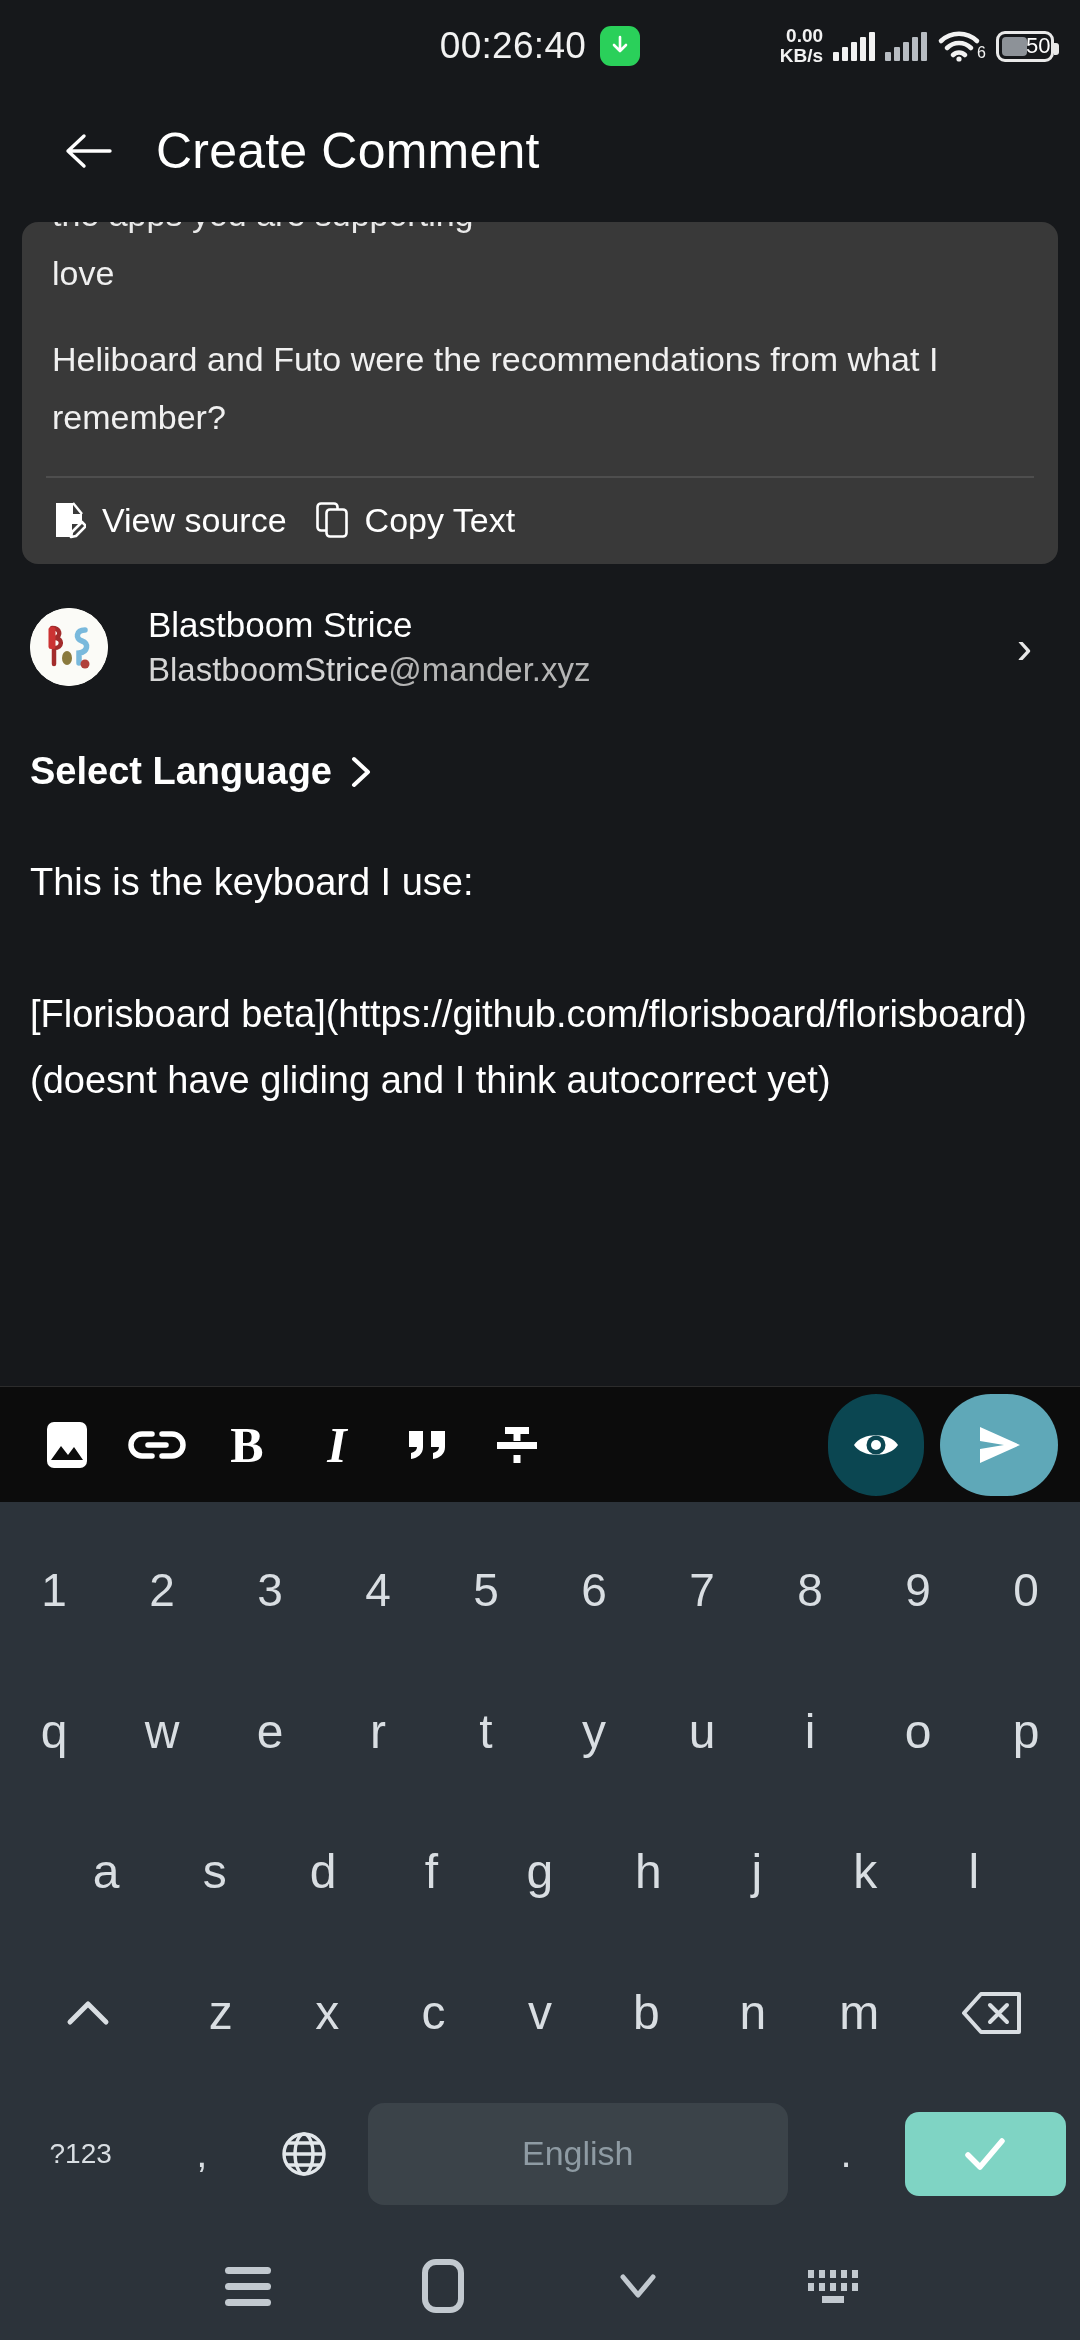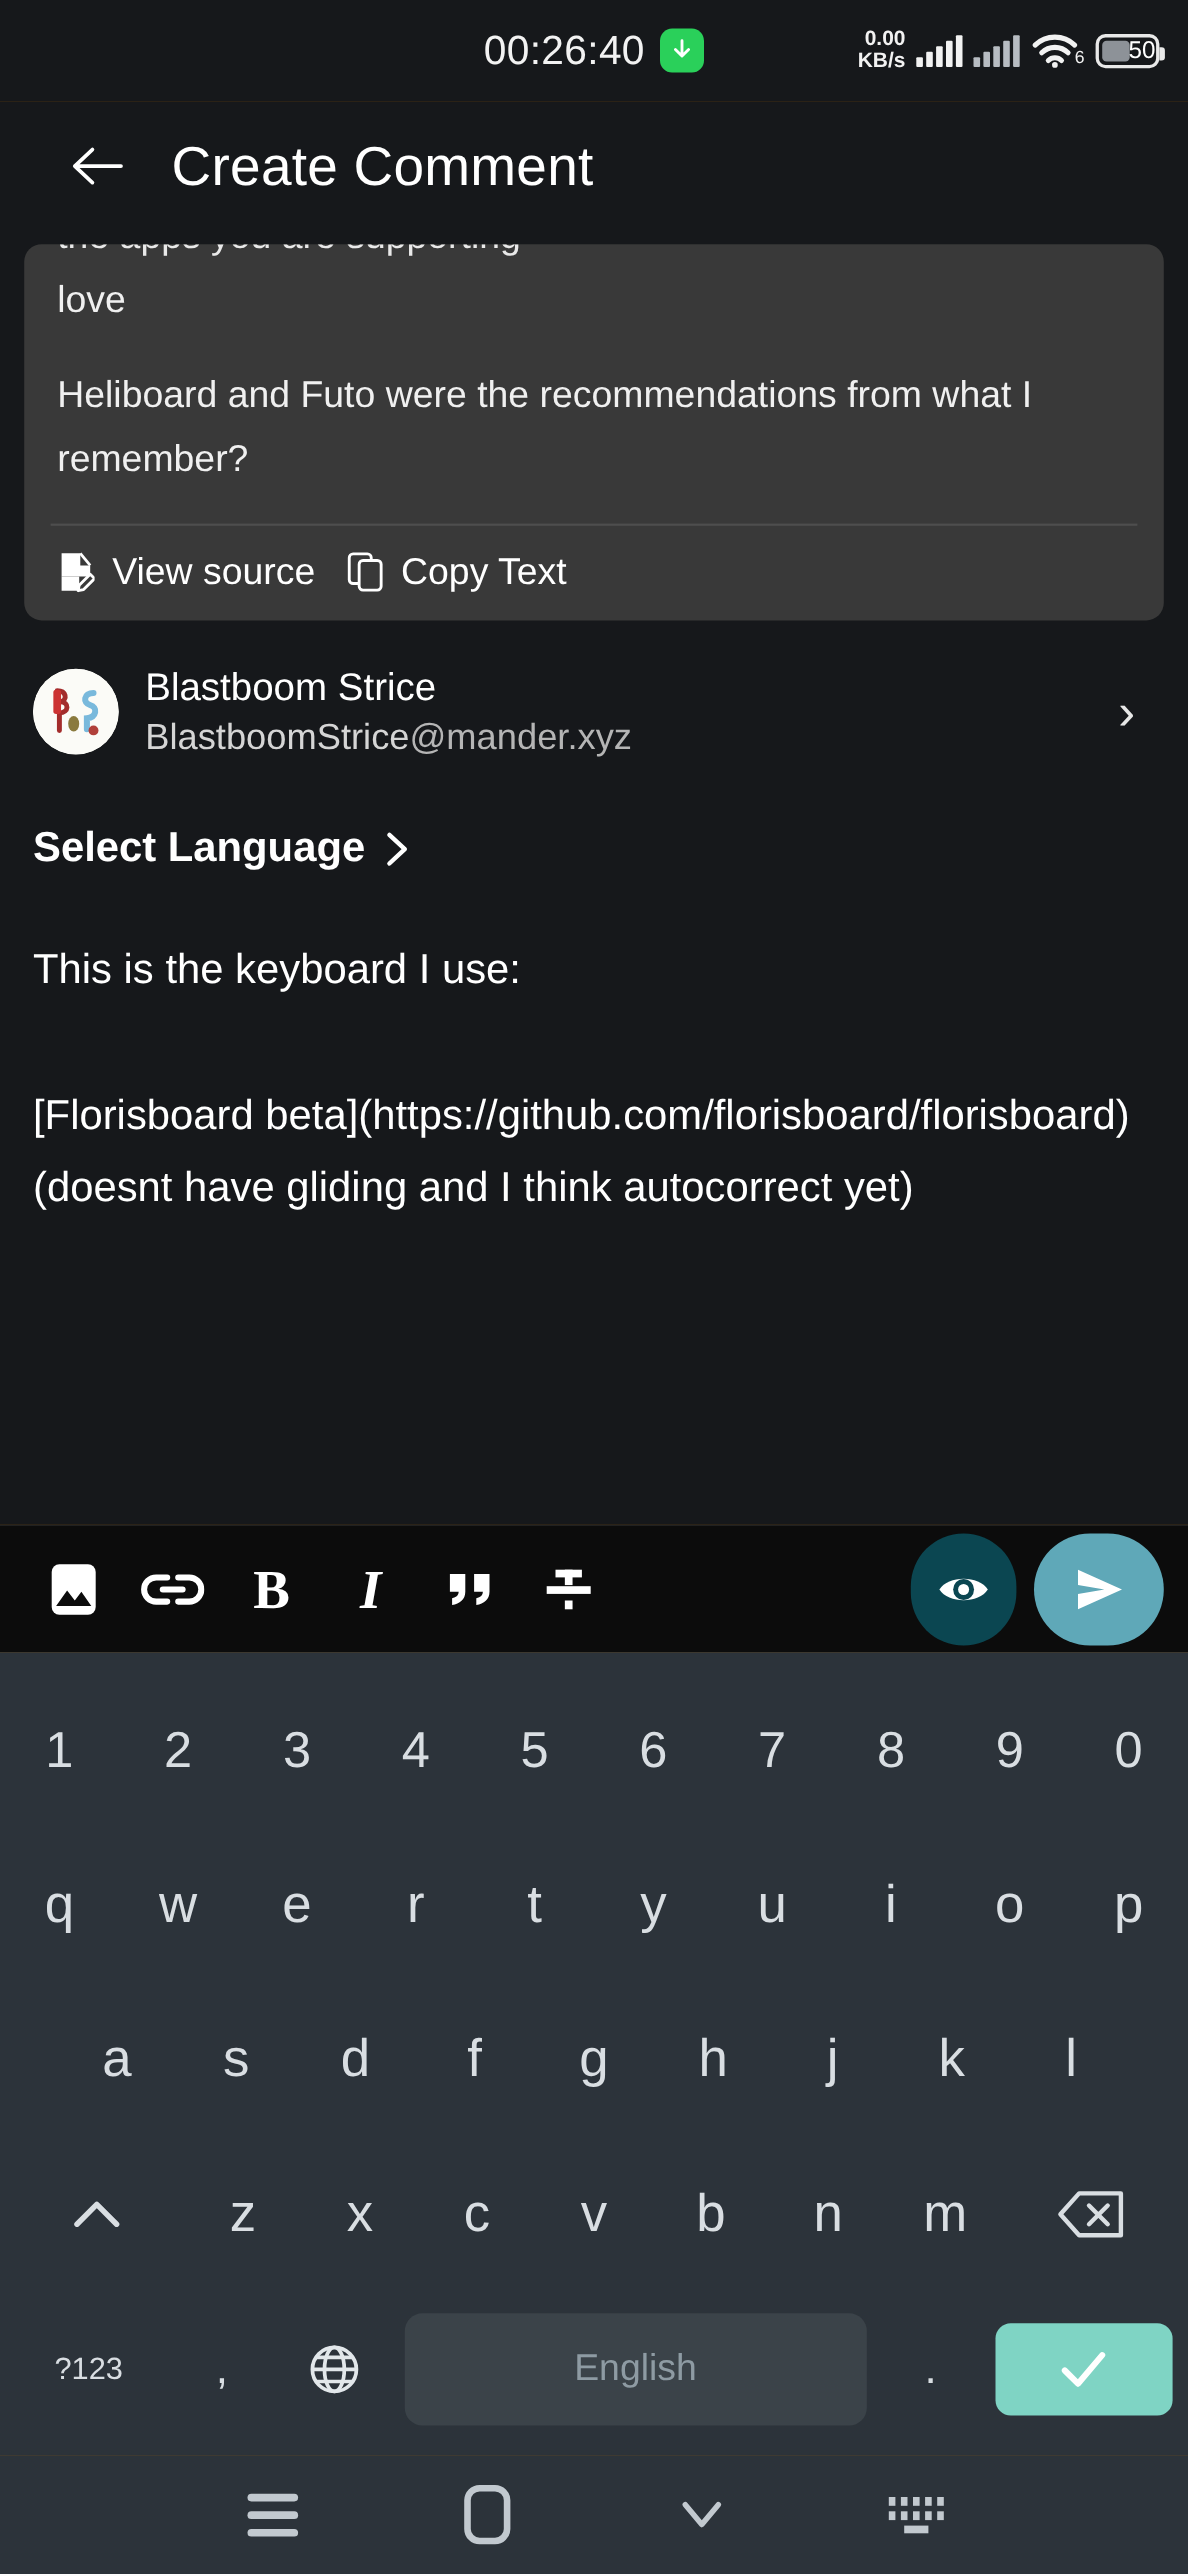--- a/index.html
+++ b/index.html
@@ -5,21 +5,21 @@
   * { margin:0; padding:0; box-sizing:border-box; }
   html, body {
     width:1080px; height:2340px;
     background:#000;
     font-family:"Liberation Sans", sans-serif;
     overflow:hidden;
   }
   #screen {
     position:relative;
     width:1080px; height:2340px;
-    background:#a16207;
+    background:#ffffff;
     display:flex; flex-direction:column;
   }
 
   
   .statusbar {
     height:92px; flex:0 0 92px;
     background:#16181b;
     display:flex; align-items:center;
     padding:0 28px;
     position:relative;
@@ -110,21 +110,21 @@
     display:flex; align-items:center; gap:28px;
     padding:22px 0 24px 0;
   }
   .qc-act {
     display:flex; align-items:center; gap:16px;
     color:#ffffff; font-size:34px;
   }
 
   
   .user-row {
-    display:flex; align-items:center; gap:24px;
+    display:flex; align-items:center; gap:40px;
     padding:38px 30px 0 30px;
   }
   .avatar {
     width:78px; height:78px; border-radius:50%;
     background:#fbfbf7; flex:0 0 78px;
     position:relative; overflow:hidden;
   }
   .user-meta { flex:1 1 auto; }
   .user-name { color:#ffffff; font-size:35px; line-height:46px; }
   .user-handle { color:#d5d5d5; font-size:33px; line-height:44px; }

